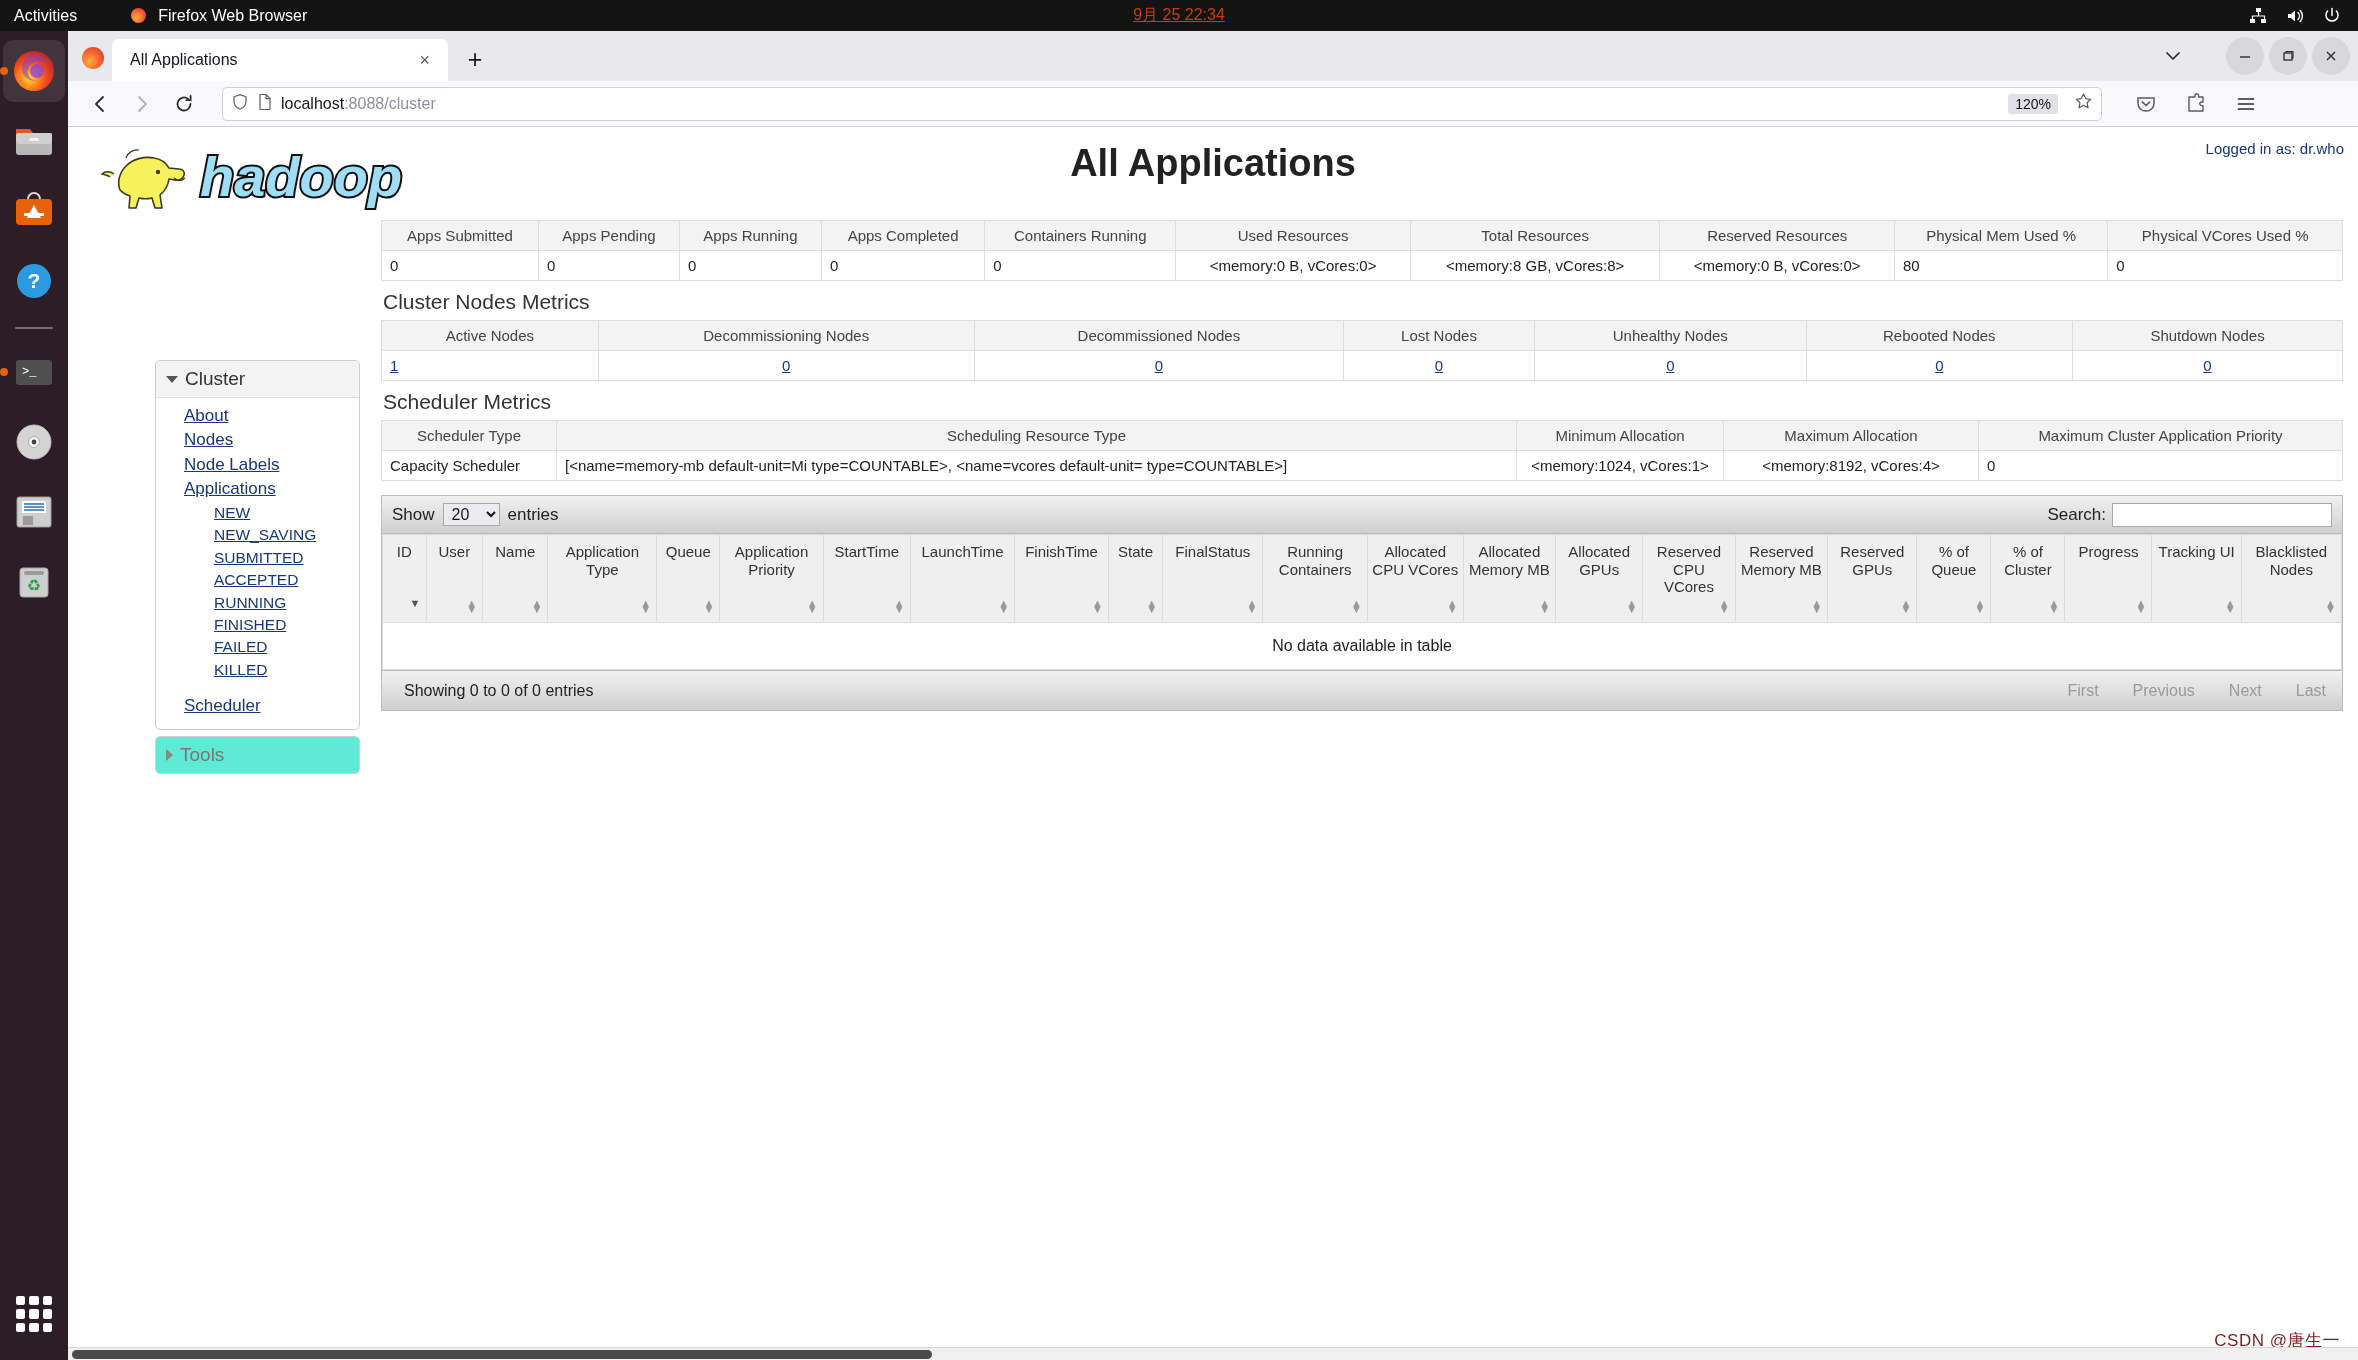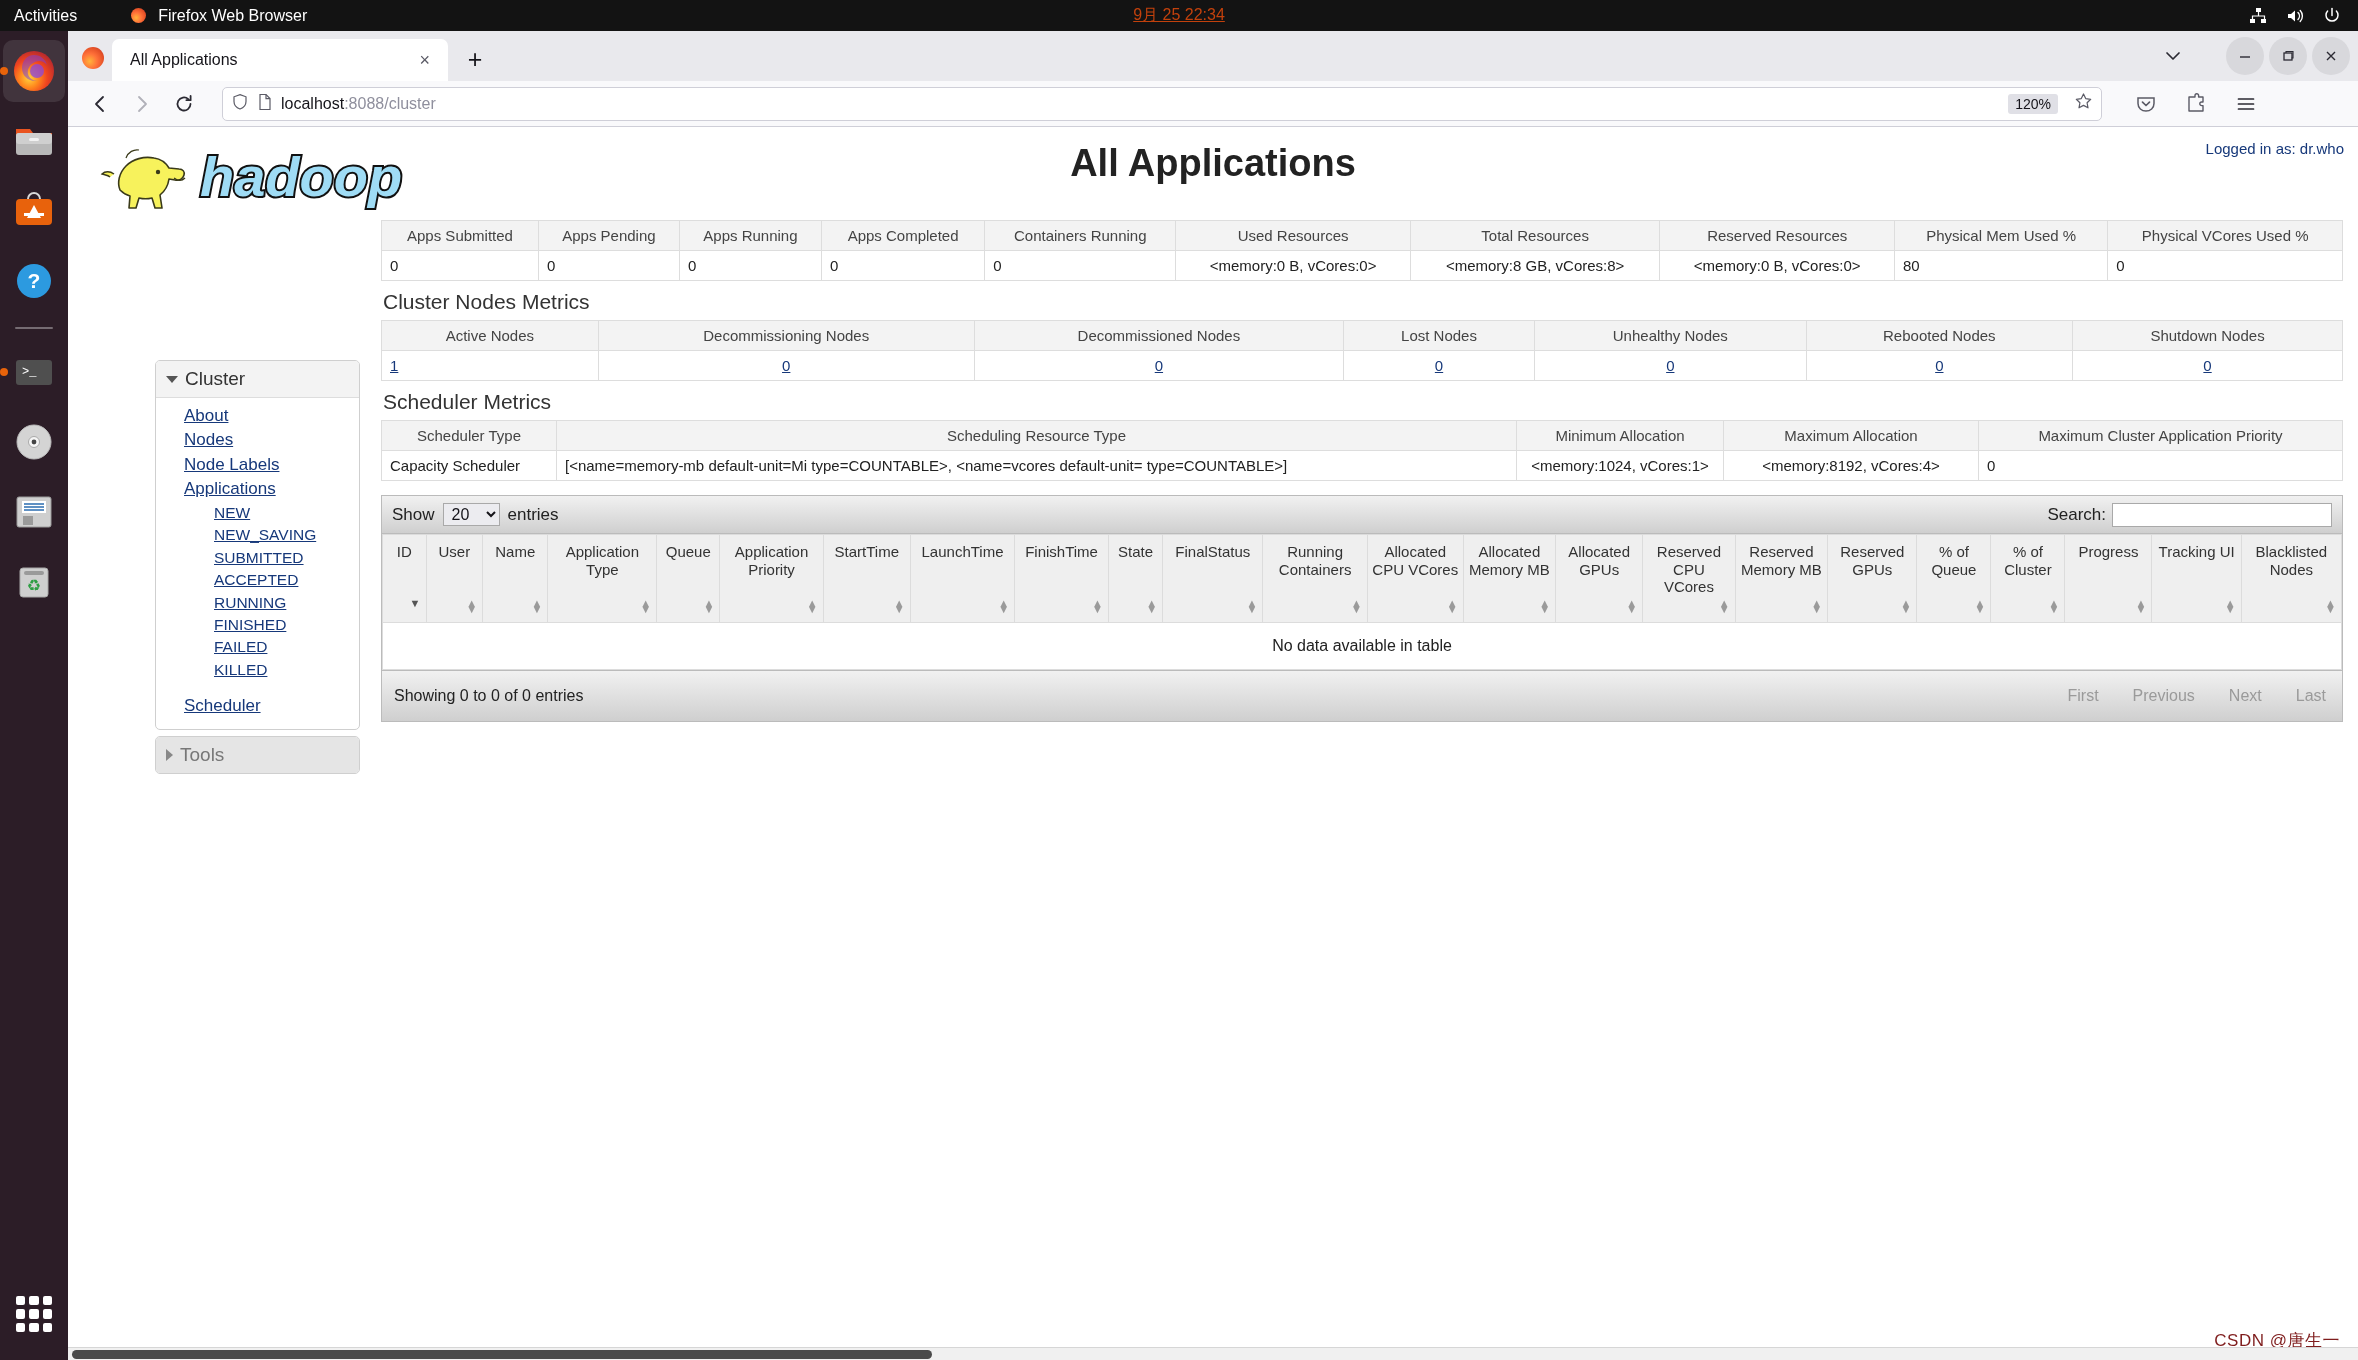--- a/index.html
+++ b/index.html
@@ -173,21 +173,21 @@
   }
   .nav-head .caret-d { width: 0; height: 0; border-left: 6px solid transparent; border-right: 6px solid transparent; border-top: 7px solid #555; }
   .nav-head .caret-r { width: 0; height: 0; border-top: 6px solid transparent; border-bottom: 6px solid transparent; border-left: 7px solid #888; }
   .nav-body { padding: 6px 0 10px 0; }
   .nav-link {
     display: block; font-size: 17px; color: #16387a;
     text-decoration: underline; padding: 1px 0 1px 28px; line-height: 1.32;
   }
   .nav-link.sub { padding-left: 58px; font-size: 15.5px; }
   .nav-gap { height: 13px; }
-  .nav-panel.collapsed .nav-head { border-bottom: none; background: #e5e5e5; color: #777777; }
+  .nav-panel.collapsed .nav-head { border-bottom: none; background: #5eead4; color: #777777; }
 
   
   #main { position: absolute; left: 313px; top: 0; width: 1962px; }
   .sec-title { font-size: 21px; color: #333333; margin: 9px 0 6px 2px; }
 
   table.metrics {
     width: 100%; border-collapse: collapse; background: #ffffff;
     border: 1px solid #cccccc;
   }
   table.metrics th {
@@ -236,22 +236,22 @@
   }
   table.apps th .sorter span { display: block; }
   table.apps th.sorted-desc .sorter { color: #555555; }
   table.apps td.nodata {
     border: 1px solid #dcdcdc; background: #ffffff;
     text-align: center; font-size: 16px; color: #222222; padding: 14px 0;
   }
   .dt-bottom {
     background: linear-gradient(#f1f1f1, #cfcfcf);
     border-top: 1px solid #bbbbbb;
-    height: 51px; display: flex; align-items: center;
-    padding: 0 12px; position: relative; font-size: 16px; color: #222222;
+    height: 40px; display: flex; align-items: center;
+    padding: 0 22px; position: relative; font-size: 16px; color: #222222;
   }
   .dt-bottom .pager { position: absolute; right: 8px; display: flex; gap: 18px; }
   .dt-bottom .pager span {
     color: #9a9a9a; padding: 3px 7px; border: 1px solid transparent; font-size: 16px;
   }
 
   
   #watermark {
     position: absolute; right: 18px; bottom: 8px;
     font-size: 17px; color: #7f1d1d; letter-spacing: 0.5px;

